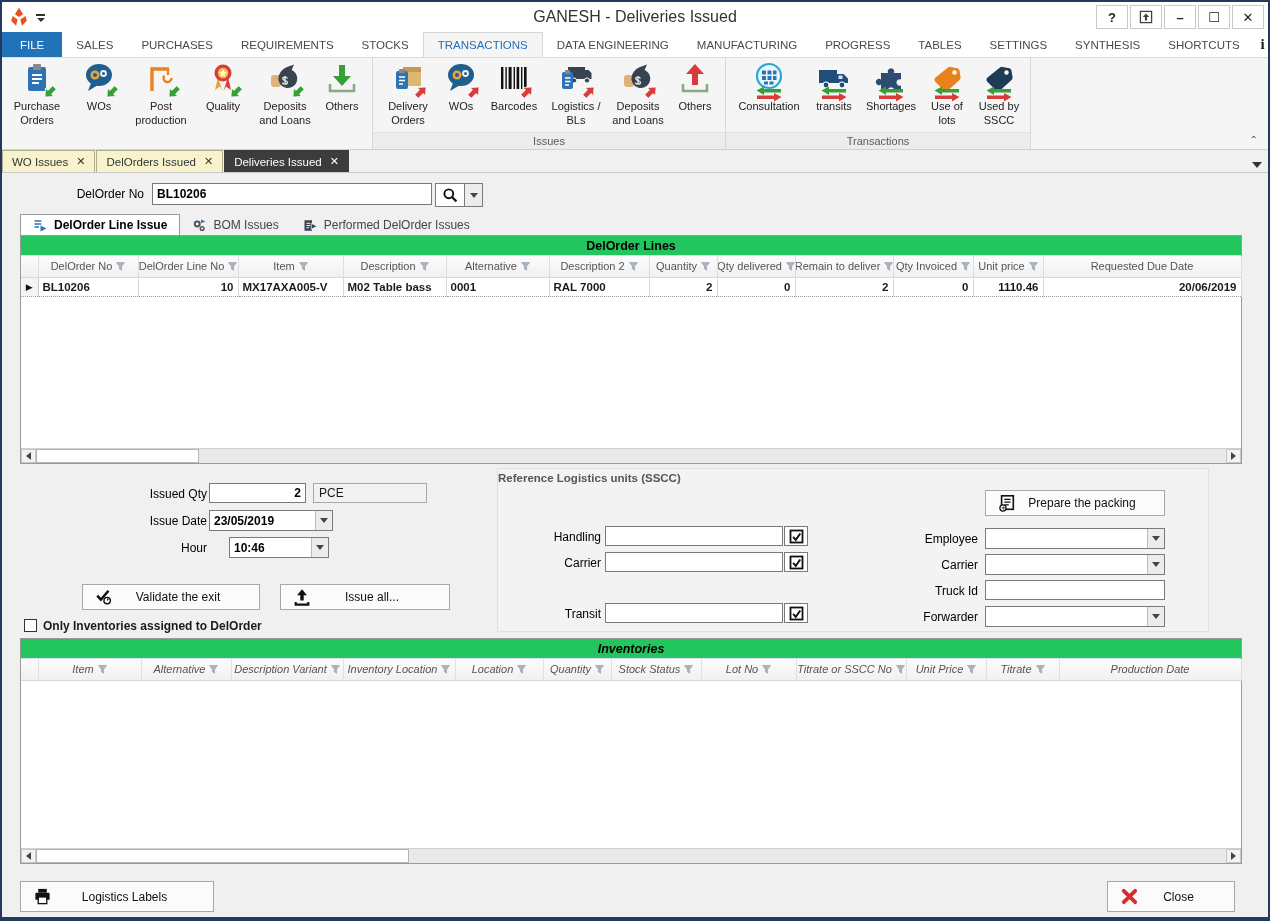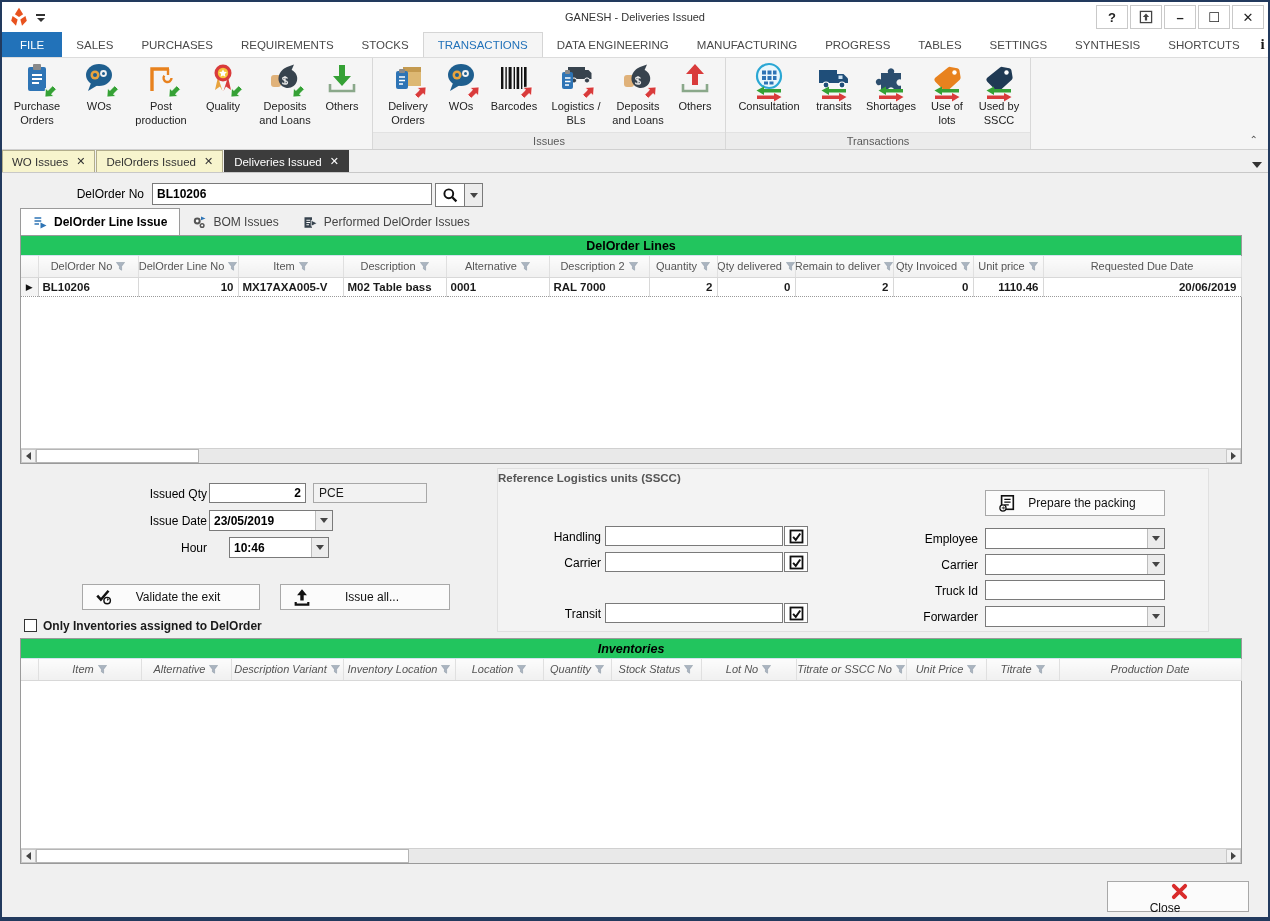--- a/index.html
+++ b/index.html
@@ -8,21 +8,21 @@
     font-family: "Liberation Sans", "DejaVu Sans", sans-serif;
     font-size: 12px; color:#1a1a1a; background:#f0f0f0;
     border:2px solid #223a5e; border-bottom:4px solid #223a5e;
     position:relative; overflow:hidden;
   }
   
   .titlebar { height:30px; background:#fff; display:flex; align-items:center; position:relative; }
   .logo { width:22px; height:22px; margin-left:6px; }
   .qa-chevron { width:9px; height:7px; margin-left:6px; border-top:2px solid #333; position:relative; }
   .qa-chevron::after { content:""; position:absolute; left:1px; top:2px; border-left:4px solid transparent; border-right:4px solid transparent; border-top:4px solid #333; }
-  .title-text { position:absolute; left:0; right:0; text-align:center; font-size:11px; color:#333; }
+  .title-text { position:absolute; left:0; right:0; text-align:center; font-size:16px; color:#333; }
   .win-buttons { margin-left:auto; display:flex; gap:2px; margin-right:4px; z-index:2; }
   .win-btn { width:32px; height:24px; border:1px solid #c9c9c9; background:#fff; display:flex; align-items:center; justify-content:center; font-size:13px; font-weight:bold; color:#222; cursor:default; }
   
   .menubar { height:26px; background:#fff; display:flex; align-items:stretch; border-bottom:1px solid #dcdcdc; }
   .menu-file { background:#2272b9; color:#fff; padding:0 18px; display:flex; align-items:center; font-size:11.5px; }
   .menu-tab { padding:0 14px; display:flex; align-items:center; color:#4a4a4a; font-size:11.5px; white-space:nowrap; }
   .menu-tab.active { background:#f5f5f5; color:#2272b9; border:1px solid #d5d5d5; border-bottom:none; }
   .menu-icons { margin-left:auto; display:flex; align-items:center; gap:8px; padding-right:8px; }
   .menu-ico { width:18px; height:18px; display:flex; align-items:center; justify-content:center; font-weight:bold; }
   
@@ -68,21 +68,21 @@
   .hscroll { height:15px; background:#e9e9e9; display:flex; align-items:stretch; border-top:1px solid #d0d0d0; }
   .sarrow { width:15px; background:#f2f2f2; border:1px solid #c8c8c8; display:flex; align-items:center; justify-content:center; }
   .sarrow i { width:0; height:0; border-top:4px solid transparent; border-bottom:4px solid transparent; }
   .sarrow.left i { border-right:5px solid #444; }
   .sarrow.right i { border-left:5px solid #444; }
   .sthumb { background:#fff; border:1px solid #b5b5b5; }
   
   .funnel { width:9px; height:9px; flex:0 0 auto; }
   
   .subtabs { display:flex; align-items:flex-end; height:23px; }
-  .stab { height:28px; display:flex; align-items:center; gap:6px; padding:0 12px; font-size:12px; color:#444; cursor:default; }
+  .stab { height:22px; display:flex; align-items:center; gap:6px; padding:0 12px; font-size:12px; color:#444; cursor:default; }
   .stab.active { background:#fff; border:1px solid #9a9a9a; border-bottom:1px solid #fff; font-weight:bold; color:#000; }
   
   .groupbox { background:#f3f3f3; border:1px solid #e0e0e0; position:relative; }
   .groupbox .gbtitle { text-align:left; font-weight:bold; font-size:11.5px; color:#555; padding-top:3px; }
   .chkbtn { width:24px; height:20px; border:1px solid #7a7a7a; background:#fff; display:flex; align-items:center; justify-content:center; }
   .checkbox { width:13px; height:13px; border:1px solid #333; background:#fff; display:inline-block; }
 </style>
 </head>
 <body>
 
@@ -943,21 +943,29 @@
           <i></i>
         </div>
       <div class="sthumb" style="width:373px"></div>
       <div style="flex:1"></div>
       <div class="sarrow right">
           <i></i>
         </div>
     </div>
   </div>
 
-  <div class="btn abs" style="left:1105px;top:708px;width:142px;height:31px;flex-direction:column;">
+  <div class="btn abs" style="left:18px;top:708px;width:194px;height:31px;">
+    <span class="bic">
+        <svg width="19" height="19">
+          <use href="#sym-printer"></use>
+        </svg>
+      </span>
+    <span class="blbl">Logistics Labels</span>
+  </div>
+  <div class="btn abs" style="left:1105px;top:708px;width:128px;height:31px;">
     <span class="bic">
         <svg width="19" height="19">
           <use href="#sym-close-x"></use>
         </svg>
       </span>
     <span class="blbl">Close</span>
   </div>
 
 </div>
 

